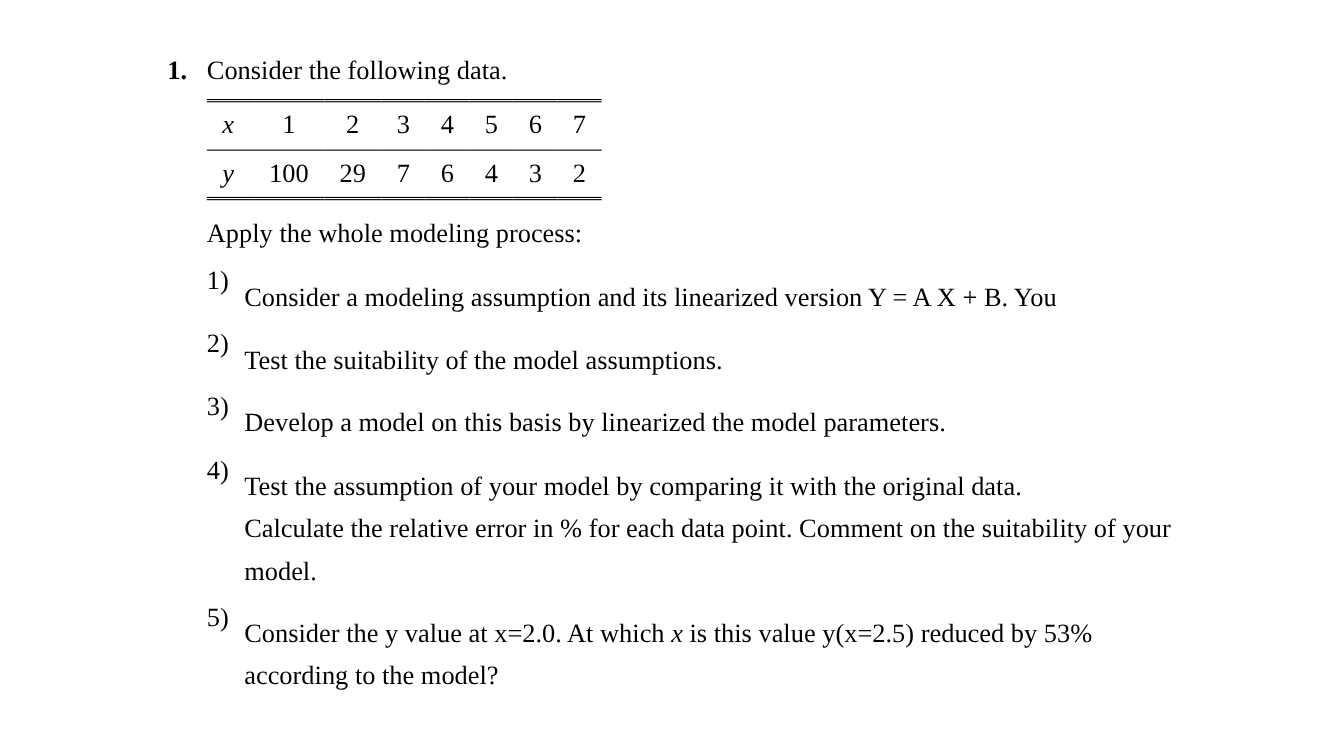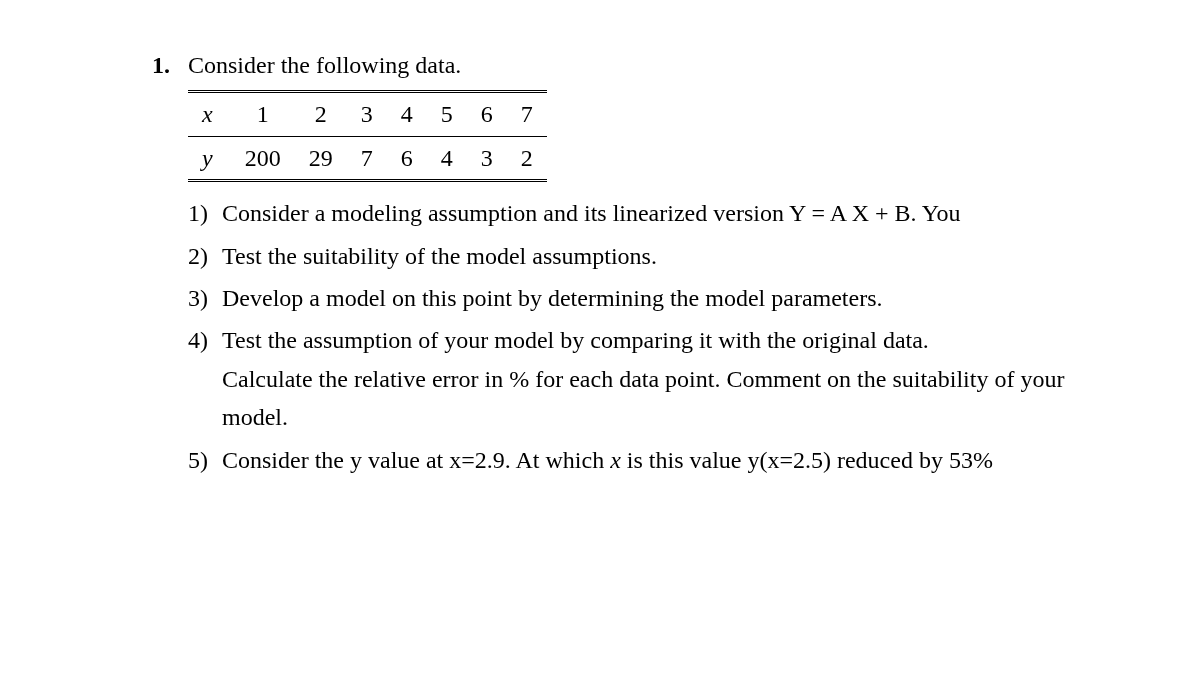--- a/index.html
+++ b/index.html
@@ -54,20 +54,21 @@
   .step {
     display: flex;
     margin-bottom: 4px;
   }
   .step-num {
     width: 34px;
     flex: 0 0 34px;
   }
   .step-body {
     flex: 1;
+    margin-top: 15px;
   }
   .ital { font-style: italic; }
   .instr { margin-bottom: 4px; }
 </style>
 </head>
 <body>
 
 <div class="page">
   <div class="row">
     <div class="num-col">1.</div>
@@ -83,64 +84,66 @@
             <td>1</td>
             <td>2</td>
             <td>3</td>
             <td>4</td>
             <td>5</td>
             <td>6</td>
             <td>7</td>
           </tr>
           <tr>
             <td class="hdr">y</td>
-            <td>200</td>
+            <td>100</td>
             <td>29</td>
             <td>7</td>
             <td>6</td>
             <td>4</td>
             <td>3</td>
             <td>2</td>
           </tr>
         </tbody>
           </table>
       </div>
 
+      <div class="instr">Apply the whole modeling process:</div>
 
       <div class="step">
         <div class="step-num">1)</div>
         <div class="step-body">
           <span>Consider a modeling assumption and its linearized version Y = A X + B. You</span><br>
         </div>
       </div>
 
       <div class="step">
         <div class="step-num">2)</div>
         <div class="step-body">
           <span>Test the suitability of the model assumptions.</span>
         </div>
       </div>
 
       <div class="step">
         <div class="step-num">3)</div>
         <div class="step-body">
-          <span>Develop a model on this point by determining the model parameters.</span>
+          <span>Develop a model on this basis by linearized the model parameters.</span>
         </div>
       </div>
 
       <div class="step">
         <div class="step-num">4)</div>
         <div class="step-body">
           <span>Test the assumption of your model by comparing it with the original data.</span><br>
           <span>Calculate the relative error in % for each data point. Comment on the suitability of your model.</span>
         </div>
       </div>
 
       <div class="step">
         <div class="step-num">5)</div>
         <div class="step-body">
-          <span>Consider the y value at x=2.9. At which </span><span class="ital">x</span><span> is this value y(x=2.5) reduced by 53%</span><br>
+          <span>Consider the y value at x=2.0. At which </span><span class="ital">x</span><span> is this value y(x=2.5) reduced by 53%</span><br>
+          <span>according to the model?</span>
         </div>
       </div>
 
     </div>
   </div>
 </div>
 
 </body></html>

